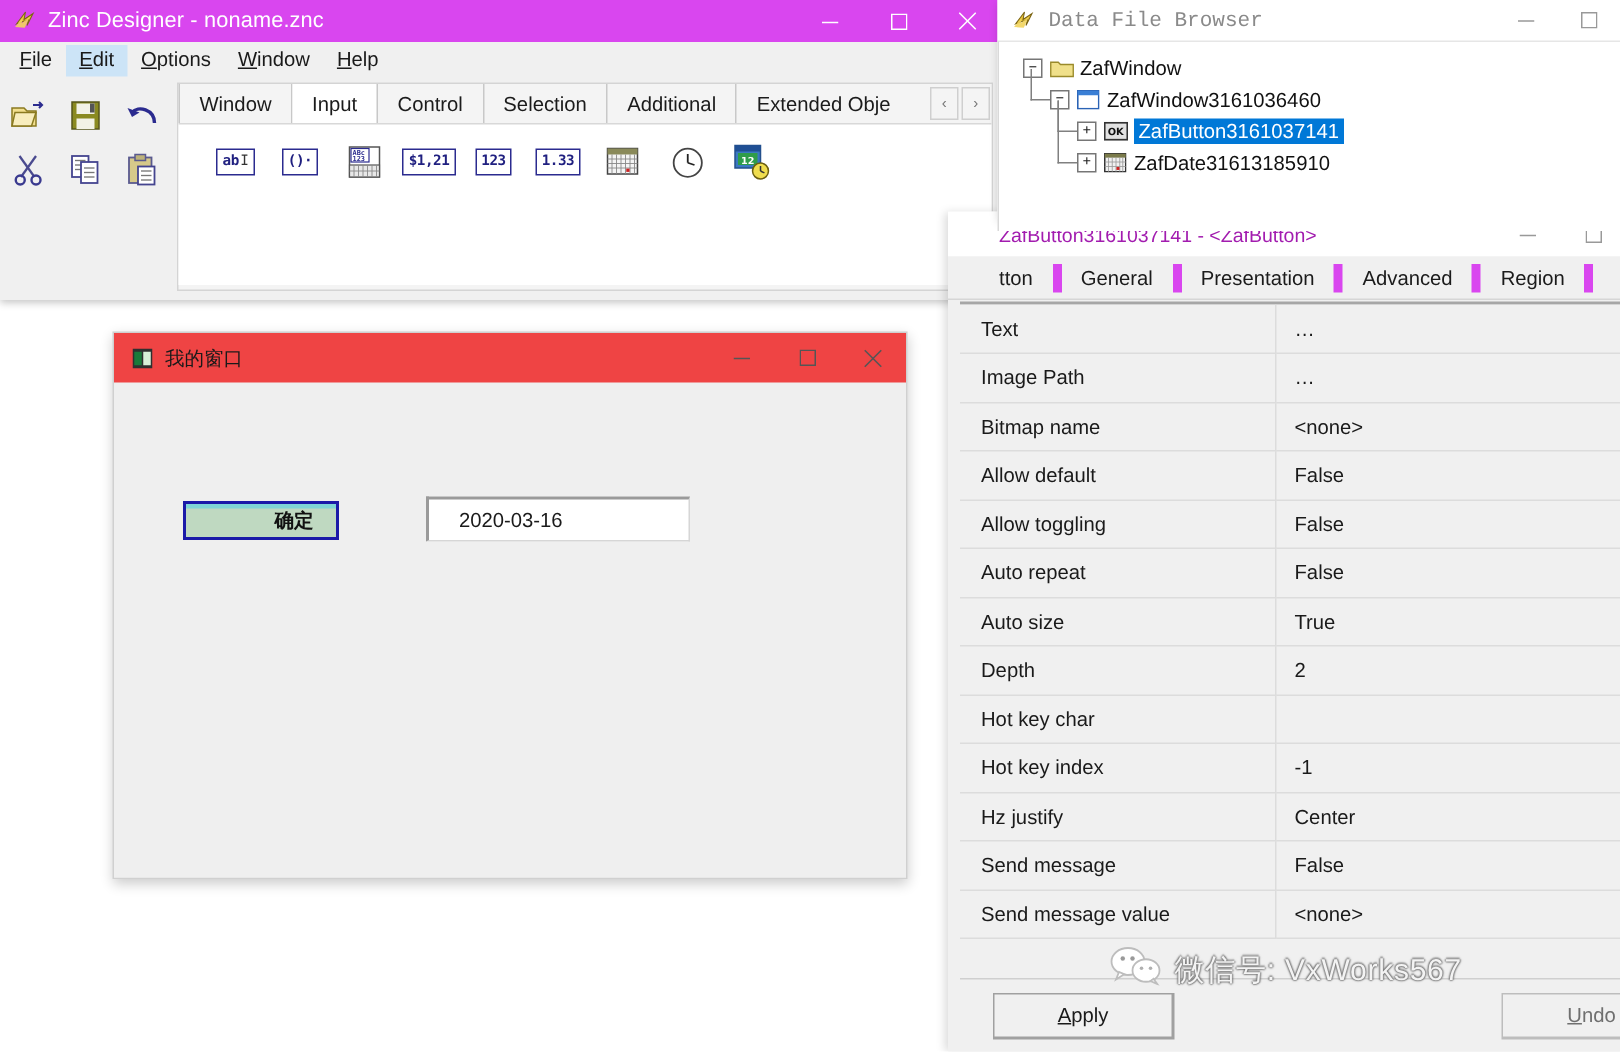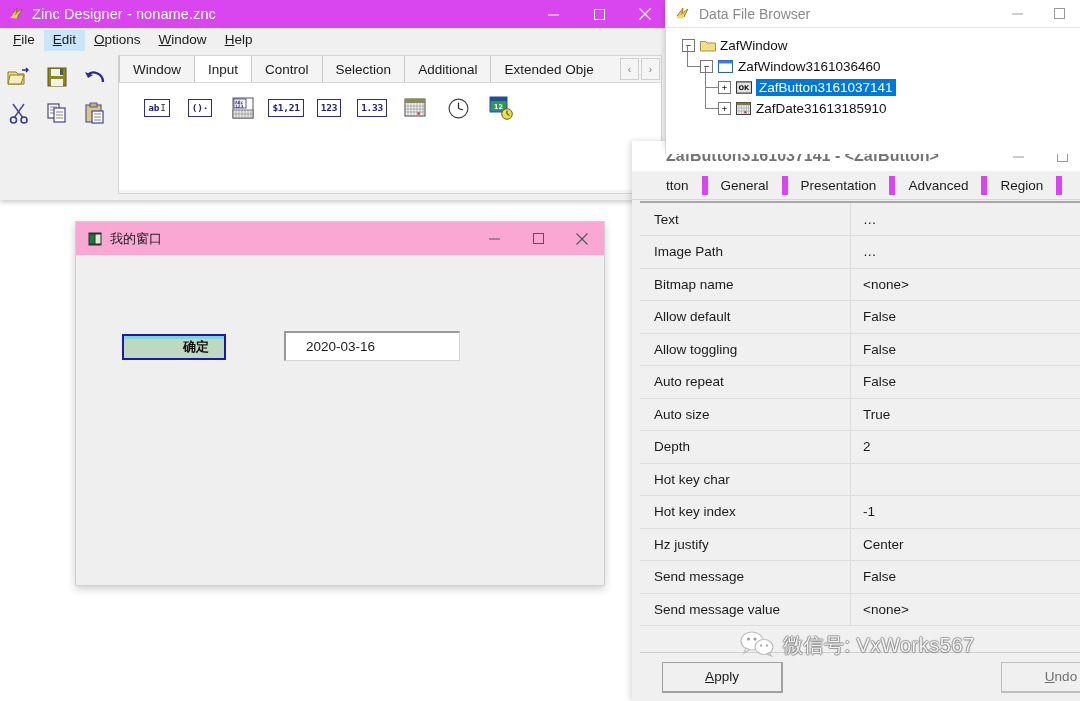--- a/index.html
+++ b/index.html
@@ -93,21 +93,21 @@
   }
 
   
   #child-window {
     position:absolute; left: 75px; top: 221px; width: 528px; height: 363px;
     background:#efefef; border:1px solid #d0d0d0;
     box-shadow: 0 3px 8px rgba(0,0,0,0.2);
     z-index: 6;
   }
   #child-titlebar {
-    height: 33px; background:#f9a8d4; display:flex; align-items:center;
+    height: 33px; background:#ef4444; display:flex; align-items:center;
     border-bottom: 1px solid #efefef;
   }
   #child-titlebar .c-icon { margin-left: 12px; margin-right:8px; width:14px; height:14px;}
   #child-title-text { font-size: 13px; color:#1a1a1a; }
   .cwin-btns { margin-left:auto; display:flex; height:33px; }
   .cwin-btn { width: 44px; display:flex; align-items:center; justify-content:center; color:#555;}
   #child-body { position: relative; height: 329px; background:#efefef; }
 
   #ok-button {
     position:absolute; left: 46px; top: 78px; width: 104px; height: 26px;
@@ -127,21 +127,21 @@
     display:flex; align-items:center; padding-left: 20px;
   }
   #date-field .val { font-size: 13.5px; color:#1a1a1a; }
 
   
   #dfb-window {
     position:absolute; left: 665px; top: 0; width: 415px; height: 146px;
     background:#ffffff; z-index: 14;
     box-shadow: 0 2px 6px rgba(0,0,0,0.18);
   }
-  #dfb-titlebar { height:27px; background:#ffffff; display:flex; align-items:center; }
+  #dfb-titlebar { height:27px; background:#ffffff; display:flex; align-items:center;font-family:Liberation Mono, monospace; }
   #dfb-titlebar .d-icon { width:16px;height:16px;margin-left:10px;margin-right:8px;}
   #dfb-title-text { font-size: 14px; color:#8a8a8a; }
   .dfb-btns { margin-left:auto; display:flex; height:27px; }
   .dfb-btn { width:42px; display:flex;align-items:center;justify-content:center;color:#999;}
   #dfb-body {
     height: 119px; background:#ffffff; border-top: 1px solid #e6e6e6;
     border-left: 1px solid #d9d9d9; padding: 7px 0 0 10px; position: relative;
   }
   .tree-row { display:flex; align-items:center; height: 21px; position:relative; }
   .expander {
@@ -155,21 +155,21 @@
   .node-label { font-size: 13.5px; color:#111; white-space: nowrap; }
   .node-label.selected { background:#0078d7; color:#ffffff; padding: 1px 3px; }
 
   
   #prop-window {
     position:absolute; left: 632px; top: 141px; width: 452px; height: 560px;
     background:#f0f0f0; z-index: 12;
     box-shadow: -2px 0 6px rgba(0,0,0,0.15);
   }
   #prop-titlebar { height: 30px; background:#ffffff; display:flex; align-items:center; padding-left: 34px;}
-  #prop-title-text { font-size: 16px; color:#737373; white-space:nowrap;font-weight:bold;}
+  #prop-title-text { font-size: 13px; color:#a21caf; white-space:nowrap;}
   .prop-wbtns { margin-left:auto; display:flex; height:30px;}
   .prop-wbtn { width:44px; display:flex;align-items:center;justify-content:center;color:#999;}
   #prop-tabs {
     height: 28px; background:#f0f0f0; display:flex; align-items:center;
     padding-left: 34px; border-bottom: 1px solid #d6d6d6;
   }
   .ptab {
     font-size: 13.5px; color:#1b1b1b; padding: 0 13px;
     border-right: 6px solid #d946ef; line-height: 19px; white-space: nowrap;
   }

